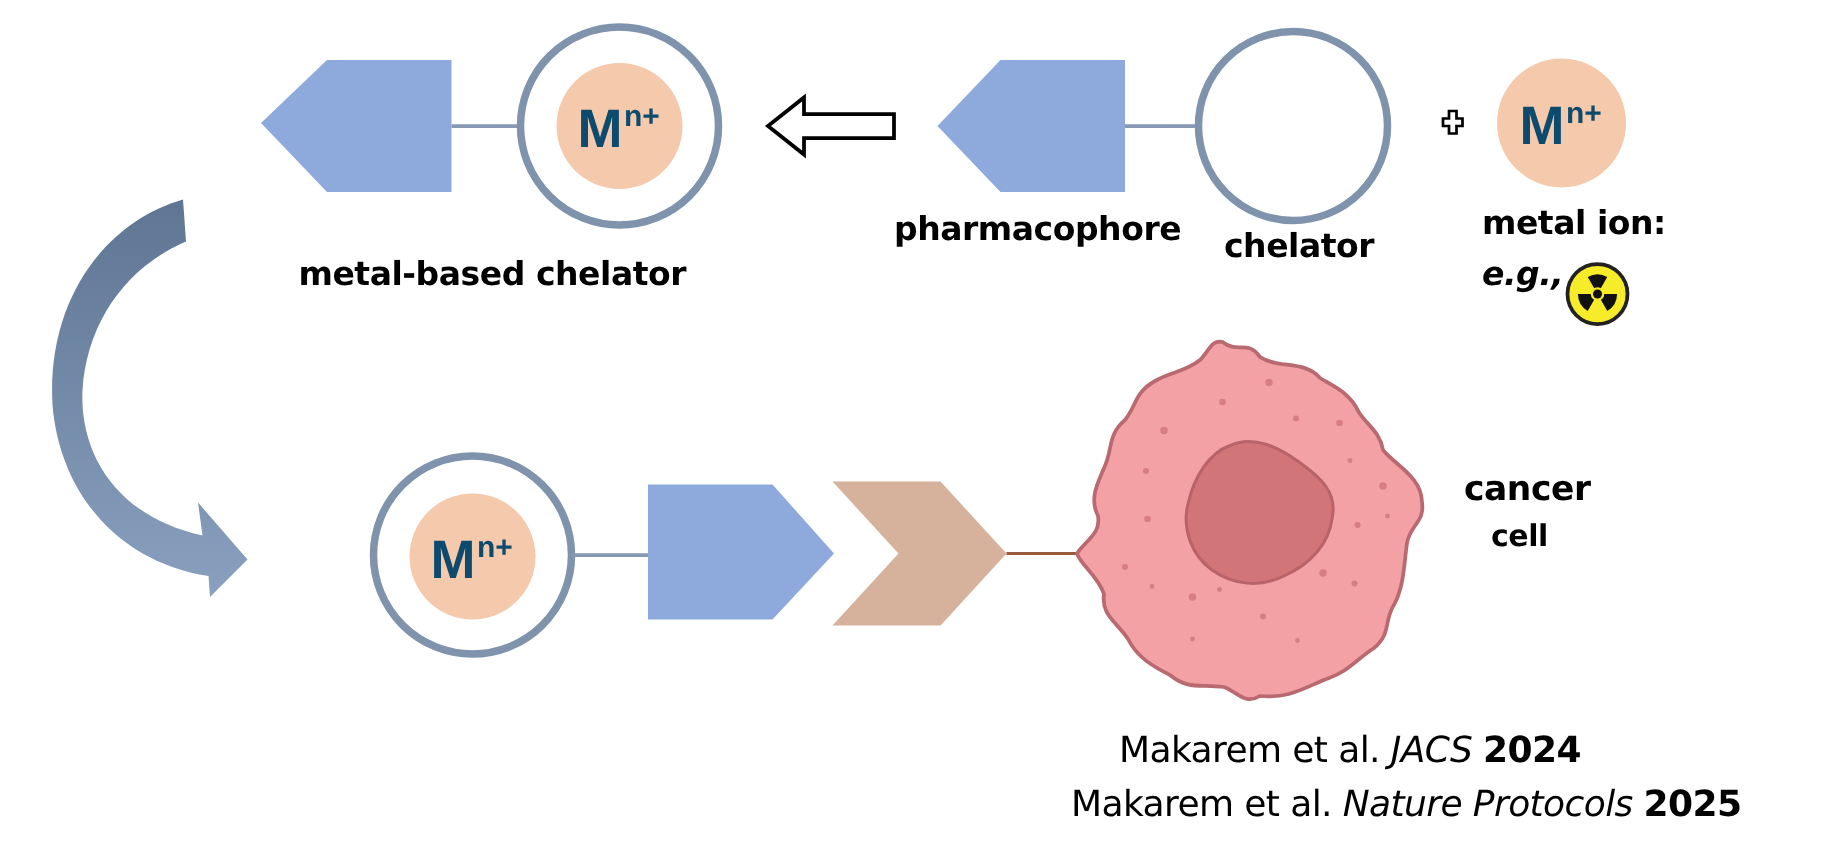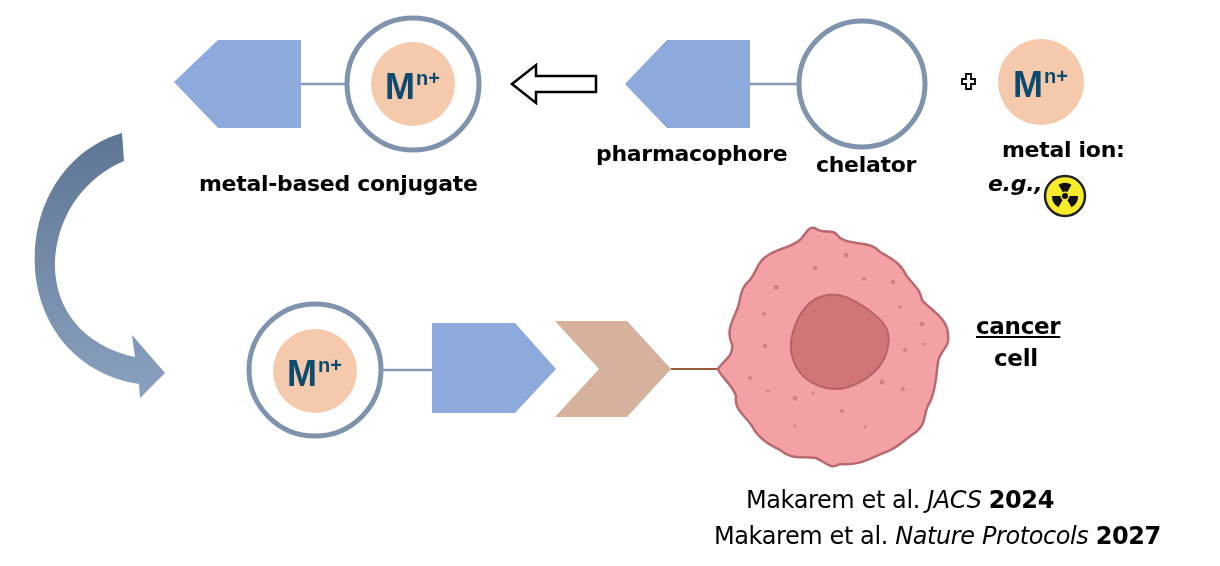--- a/index.html
+++ b/index.html
@@ -97,30 +97,30 @@
       <circle cx="795" cy="426" r="1.6"></circle>
         <circle cx="865" cy="427" r="1.6"></circle>
     </g>
   </g>
 </svg>
 
 <div class="ion-text" style="left:385px;top:68px;"><span>M</span><sup>n+</sup></div>
 <div class="ion-text" style="left:1013px;top:66px;"><span>M</span><sup>n+</sup></div>
 <div class="ion-text" style="left:287px;top:355px;"><span>M</span><sup>n+</sup></div>
 
-<div class="lbl" style="left:199px;top:171px;">metal-based conjugate</div>
+<div class="lbl" style="left:199px;top:171px;">metal-based chelator</div>
 <div class="lbl" style="left:596px;top:141px;">pharmacophore</div>
 <div class="lbl" style="left:816px;top:152px;">chelator</div>
-<div class="lbl" style="left:988px;top:137px;margin-left:14px;">metal ion:</div>
+<div class="lbl" style="left:988px;top:137px;">metal ion:</div>
 <div class="lbl" style="left:988px;top:171px;font-style:italic;">e.g.,</div>
-<div class="lbl" style="left:976px;top:313px;font-size:23px;text-decoration:underline;">cancer</div>
-<div class="lbl" style="left:994px;top:345px;font-size:23px;">cell</div>
+<div class="lbl" style="left:976px;top:313px;font-size:23px;">cancer</div>
+<div class="lbl" style="left:994px;top:345px;font-size:20px;">cell</div>
 
 <div class="ref" style="top:486px;margin-left:32px;">
   <span>Makarem et al.</span>
   <span class="journal">JACS</span>
   <span class="year">2024</span>
 </div>
 <div class="ref" style="top:522px;">
   <span>Makarem et al.</span>
   <span class="journal">Nature Protocols</span>
-  <span class="year">2027</span>
+  <span class="year">2025</span>
 </div>
 
 </body></html>

